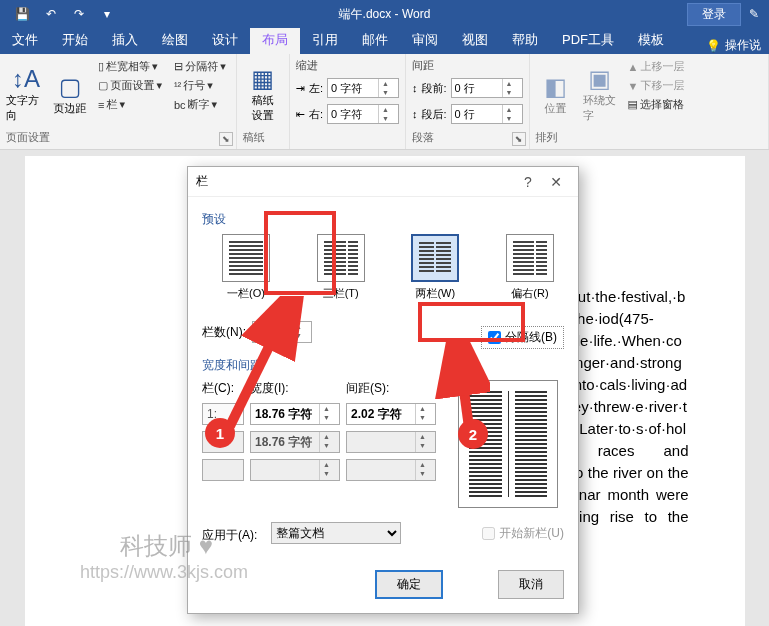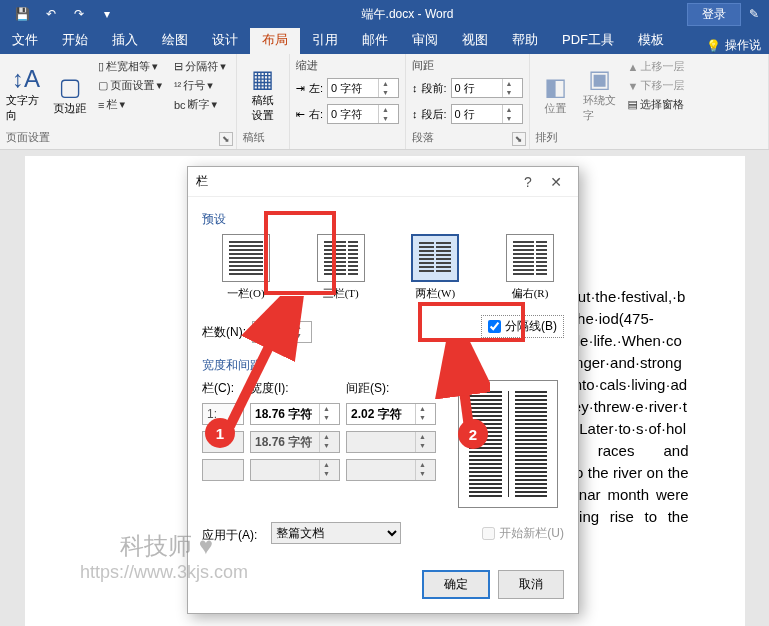--- a/index.html
+++ b/index.html
@@ -2,28 +2,28 @@
 <html><head>
 <meta charset="utf-8">
 <style>
 * { margin: 0; padding: 0; box-sizing: border-box; font-family: "Microsoft YaHei", sans-serif; }
 body { width: 769px; height: 626px; background: #fff; overflow: hidden; position: relative; }
 
 
 .titlebar { background: #2b579a; height: 28px; display: flex; align-items: center; color: #fff; font-size: 12px; position: relative; }
 .qat { display: flex; gap: 2px; padding-left: 10px; }
 .qat-btn { width: 26px; height: 24px; display: flex; align-items: center; justify-content: center; cursor: pointer; }
-.title-center { position: absolute; left: 50%; transform: translateX(-50%); font-size: 12px; margin-left: 23px; }
+.title-center { position: absolute; left: 50%; transform: translateX(-50%); font-size: 12px; }
 .title-right { margin-left: auto; display: flex; align-items: center; gap: 8px; padding-right: 10px; }
 .login-btn { background: #3f6bb3; border: 1px solid #5580c5; padding: 2px 14px; font-size: 12px; color: #fff; cursor: pointer; }
 
 
 .menubar { background: #2b579a; height: 26px; display: flex; align-items: flex-end; color: #fff; font-size: 13px; }
 .menu-tab { padding: 4px 12px 5px; cursor: pointer; }
-.menu-tab.active { background: #f3f3f3; color: #c2410c; }
+.menu-tab.active { background: #f3f3f3; color: #8b5cf6; }
 .tell-me { margin-left: auto; display: flex; align-items: center; gap: 4px; padding-right: 8px; font-size: 12px; }
 
 
 .ribbon { background: #f3f3f3; height: 96px; border-bottom: 1px solid #d4d4d4; display: flex; font-size: 12px; }
 .ribbon-group { border-right: 1px solid #e1e1e1; padding: 4px 6px; display: flex; flex-direction: column; position: relative; }
 .group-label { font-size: 11px; color: #666; margin-top: auto; }
 .group-body { display: flex; gap: 4px; flex: 1; }
 .big-btn { display: flex; flex-direction: column; align-items: center; justify-content: center; width: 40px; cursor: pointer; font-size: 11px; }
 .big-btn .ico { font-size: 24px; color: #2b579a; }
 .small-btns { display: flex; flex-direction: column; gap: 2px; }
@@ -45,31 +45,31 @@
 .dlg-title { display: flex; align-items: center; padding: 6px 8px; border-bottom: 1px solid #eee; }
 .dlg-title span:first-child { flex: 1; }
 .dlg-help, .dlg-close { width: 28px; text-align: center; font-size: 14px; cursor: pointer; color: #555; }
 .dlg-body { padding: 10px 14px; }
 .section-label { color: #2b579a; margin: 4px 0 6px; }
 .presets { display: flex; justify-content: space-between; padding: 0 10px 6px 20px; }
 .preset { display: flex; flex-direction: column; align-items: center; gap: 4px; cursor: pointer; }
 .preset-box { width: 48px; height: 48px; border: 1px solid #888; background: #fff; display: flex; align-items: center; justify-content: center; padding: 6px; gap: 2px; }
 .preset.selected .preset-box { border: 2px solid #2b579a; background: #d4e4f7; }
 .col-block { background: repeating-linear-gradient(to bottom, #444 0 2px, transparent 2px 4px); }
-.preset-lbl { font-size: 11px; font-family: Liberation Serif, serif; }
+.preset-lbl { font-size: 11px; }
 .field-row { display: flex; align-items: center; gap: 6px; margin: 6px 0; }
 .num-input { border: 1px solid #ababab; display: flex; height: 22px; width: 60px; }
 .num-input input { border: none; width: 38px; font-size: 12px; padding: 0 4px; outline: none; }
 .wide { width: 90px; }
 .wide input { width: 68px; font-weight: bold; }
 .checkbox-row { display: flex; align-items: center; gap: 4px; }
 .preview-box { width: 100px; height: 128px; border: 1px solid #888; margin: 4px auto; display: flex; gap: 6px; padding: 10px; }
 .preview-col { flex: 1; background: repeating-linear-gradient(to bottom, #333 0 2px, transparent 2px 4px); }
 .dlg-footer { display: flex; justify-content: flex-end; gap: 8px; padding: 10px 14px 14px; }
-.dlg-btn { border: 1px solid #aaa; background: #e9e9e9; padding: 4px 20px; font-size: 12px; cursor: pointer; }
+.dlg-btn { border: 1px solid #aaa; background: #e9e9e9; padding: 4px 20px; font-size: 12px; cursor: pointer; margin-left: 47px; }
 .dlg-btn.primary { border: 2px solid #2b78cc; }
 select.combo { border: 1px solid #ababab; height: 22px; width: 130px; font-size: 12px; }
 
 
 .hl { position: absolute; border: 4px solid #e8352e; z-index: 50; pointer-events: none; }
 .hl1 { left: 264px; top: 211px; width: 72px; height: 84px; }
 .hl2 { left: 418px; top: 302px; width: 107px; height: 40px; }
 
 
 .arrow { position: absolute; z-index: 55; pointer-events: none; }
@@ -268,21 +268,21 @@
         </div>
       <div class="preset">
           <div class="preset-box">
             <div class="col-block" style="width:62%;height:100%"></div>
             <div class="col-block" style="width:30%;height:100%"></div>
           </div>
           <span class="preset-lbl">偏右(R)</span>
         </div>
     </div>
 
-    <div style="display:flex;justify-content:space-between;align-items:flex-start;margin-top:8px">
+    <div style="display:flex;justify-content:space-between;align-items:flex-end;margin-top:8px">
       <div class="field-row">
         <span>栏数(N):</span>
         <div class="num-input">
             <input value="2" style="">
             <div class="spin-btns">
               <span>▲</span>
               <span>▼</span>
             </div>
           </div>
       </div>

